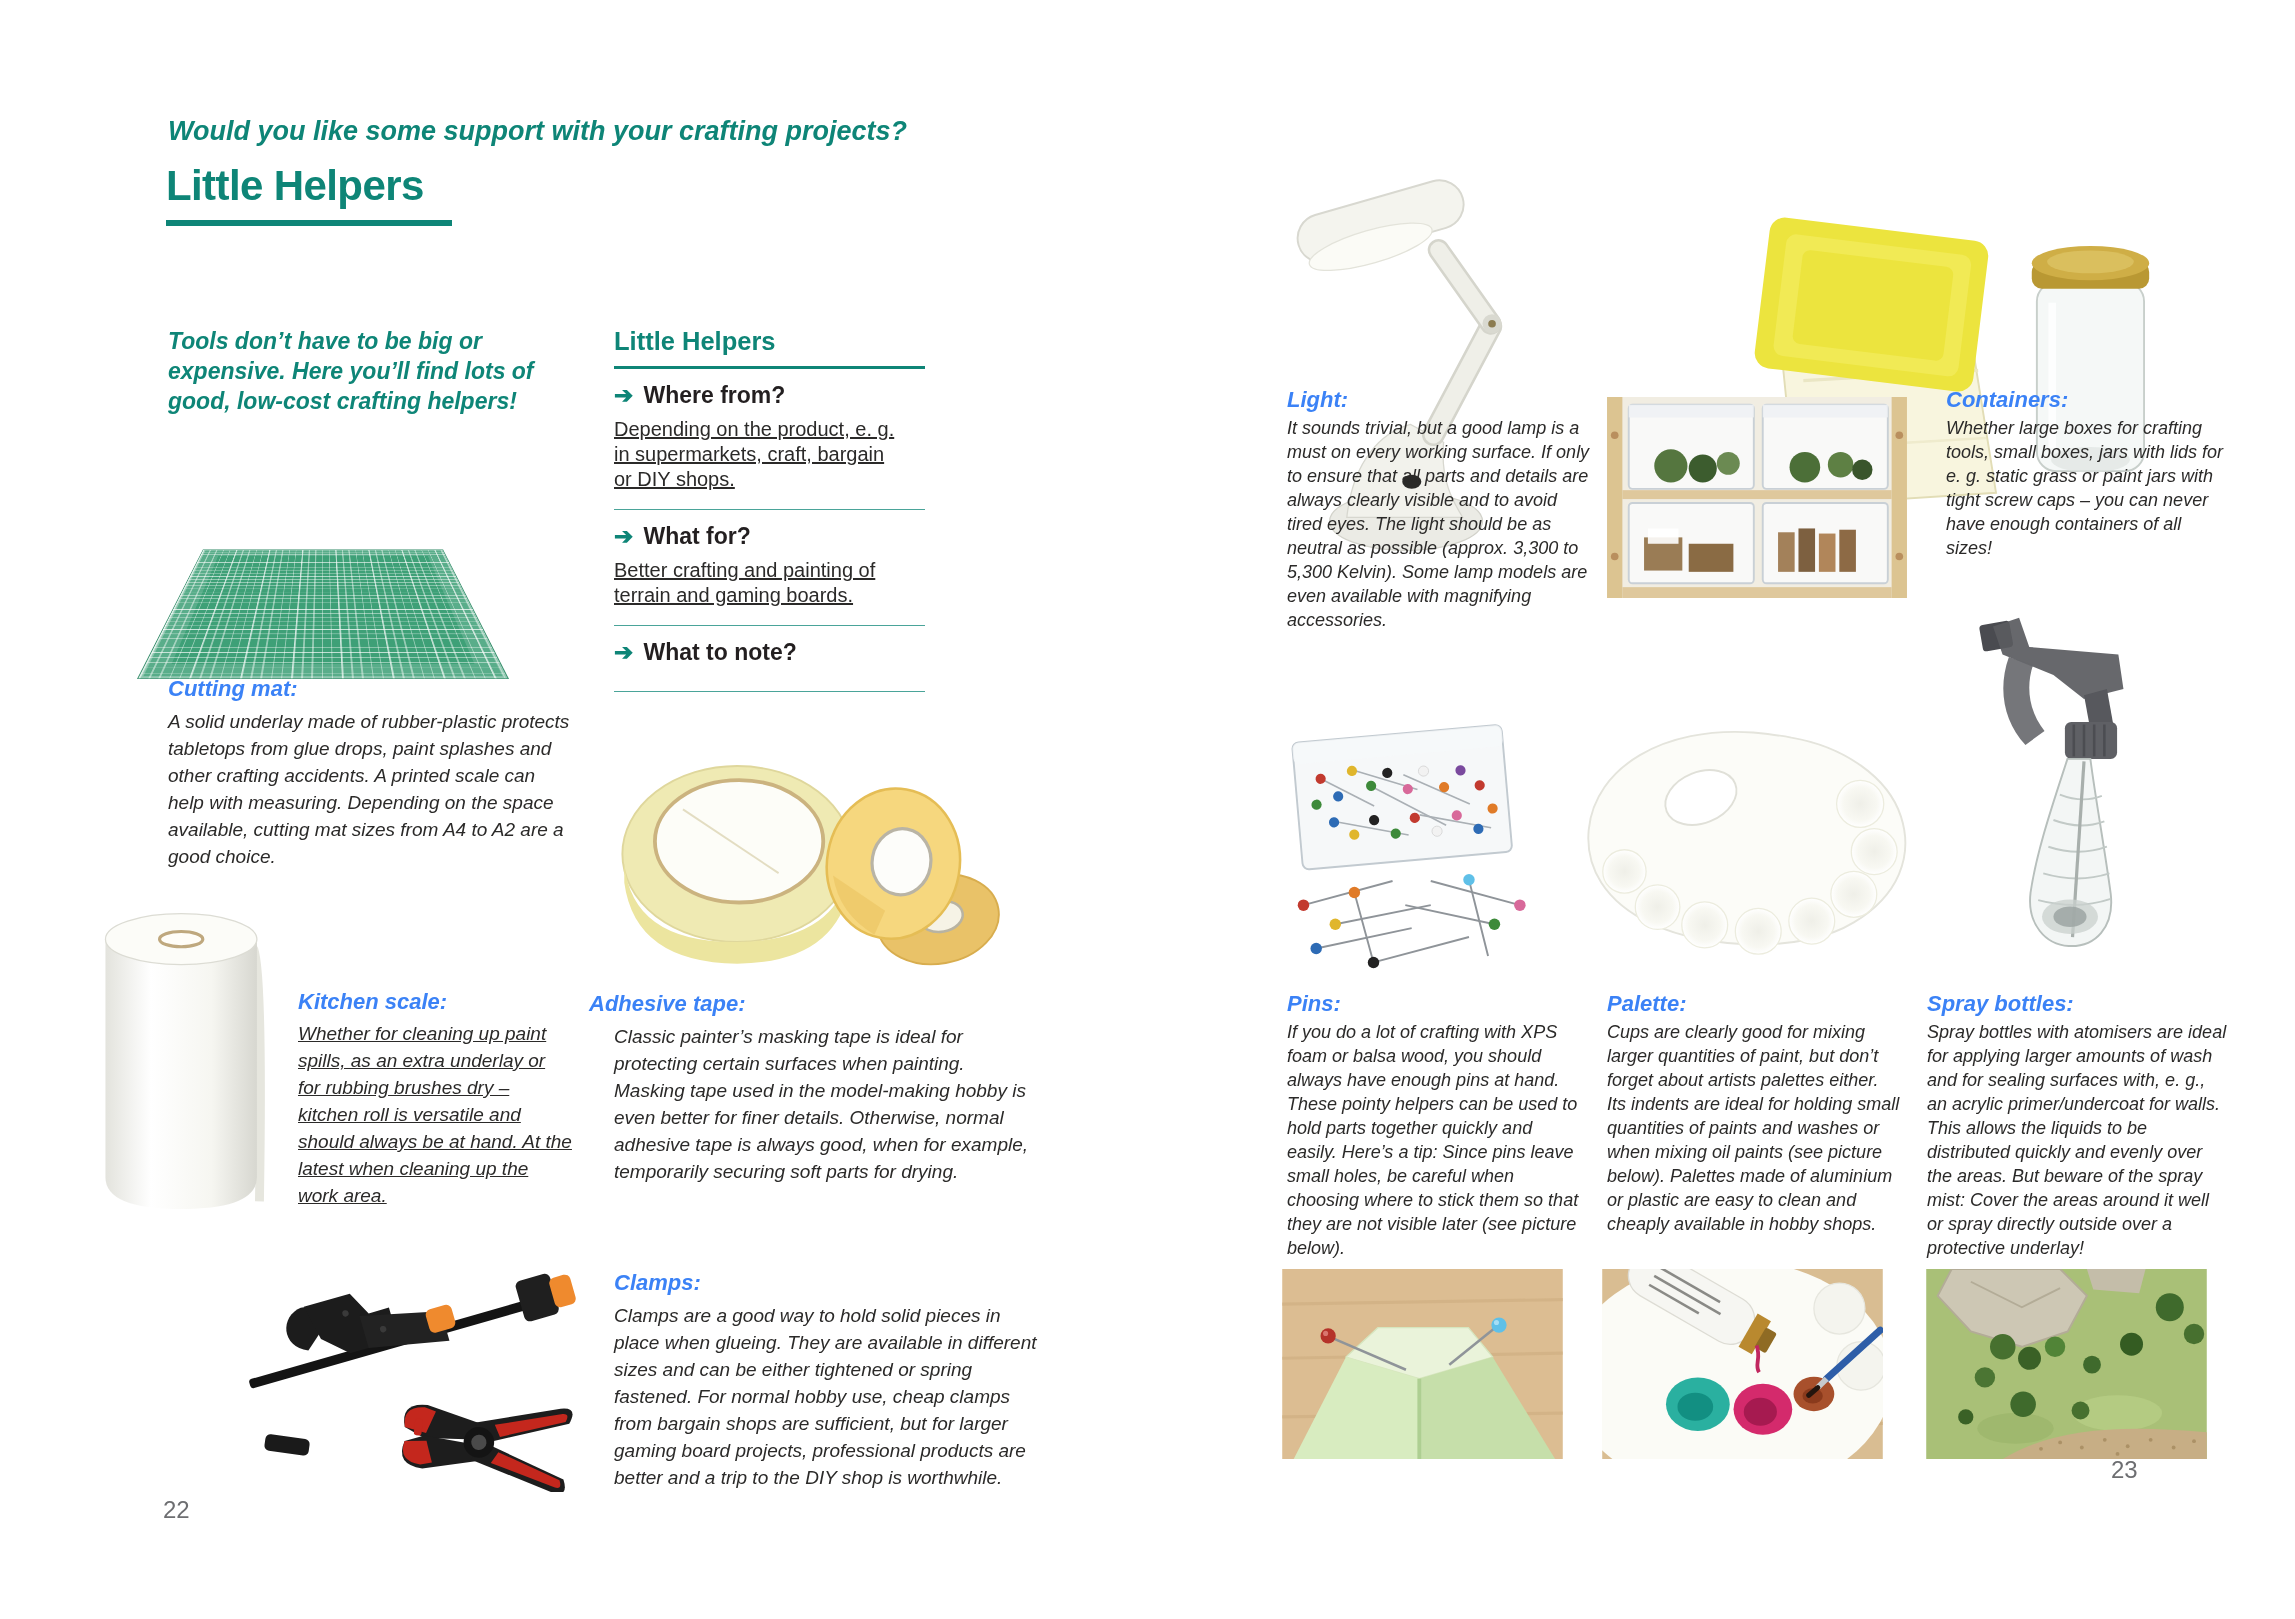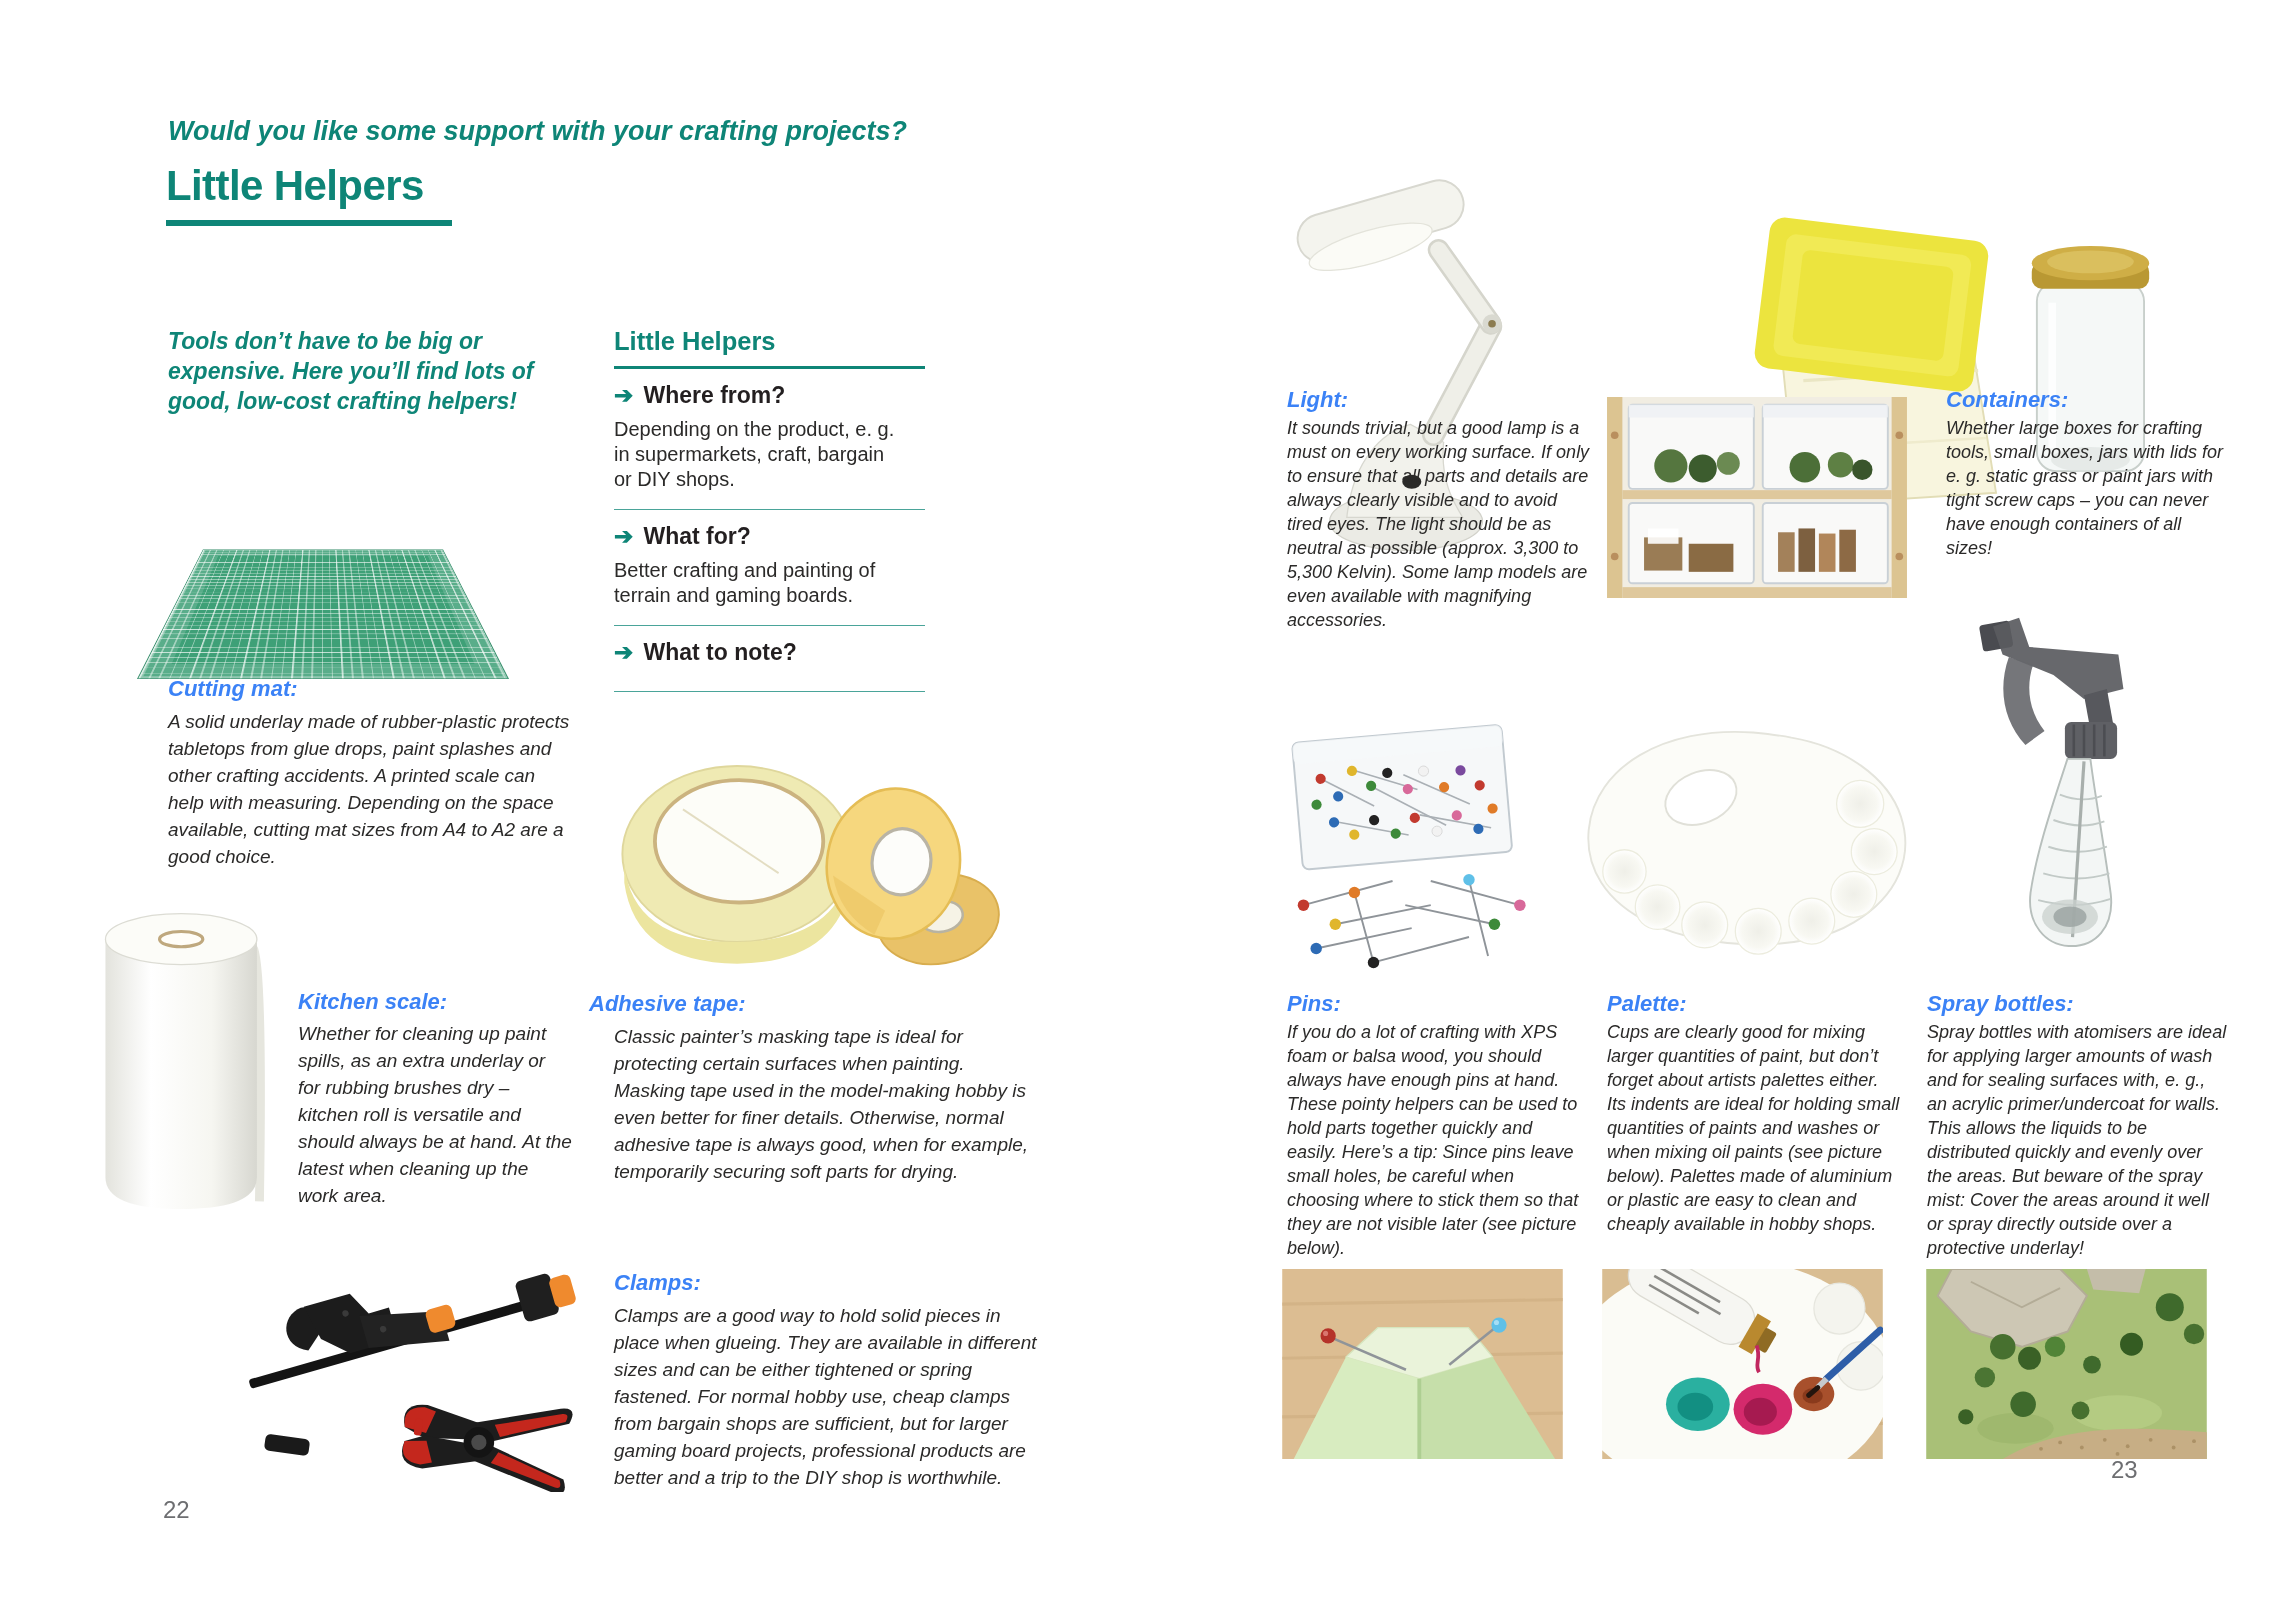--- a/index.html
+++ b/index.html
@@ -15,21 +15,21 @@
   .item-body{font:italic 400 19px/27px "Liberation Sans",sans-serif;color:#2b2a29;}
   .item-body.rp{font-size:18px;line-height:24px;}
   .pagenum{font:400 24px/1 "Liberation Sans",sans-serif;color:var(--page-number,#6d6e71);text-align:center;}
   
   .infobox{position:absolute;left:614px;top:329px;width:311px;}
   .ib-title{font:700 25.5px/1 "Liberation Sans",sans-serif;color:var(--accent,#0e8577);padding-bottom:11.5px;}
   .ib-rule{height:2.6px;background:var(--accent,#0e8577);}
   .ib-section{border-bottom:1.3px solid rgba(14,133,119,.75);padding:15.3px 0 16.6px 0;}
   .ib-q{font:700 23px/1 "Liberation Sans",sans-serif;color:#231f20;margin-bottom:10.2px;display:flex;align-items:baseline;}
   .ib-arrow{color:var(--accent,#0e8577);margin-right:10.2px;font-style:normal;}
-  .ib-a{font:400 20px/25px "Liberation Sans",sans-serif;color:#2b2a29;width:281px;}
+  .ib-a{font:400 20px/25px "Liberation Sans",sans-serif;color:#2b2a29;width:281px;text-decoration:underline;}
   .fig{position:absolute;}
   .fig svg{display:block;width:100%;height:100%;}
   
   .matwrap{overflow:hidden;}
   .mat3d{position:absolute;left:50%;bottom:2.6px;width:370px;height:357px;margin-left:-185px;
     transform:perspective(542px) rotateX(56deg);transform-origin:50% 100%;
     background-color:var(--mat-green,#3ea077);
     background-image:
       repeating-linear-gradient(to right, rgba(255,255,255,.45) 0 1.3px, transparent 1.3px 10.2px),
       repeating-linear-gradient(to bottom, rgba(255,255,255,.45) 0 1.3px, transparent 1.3px 10.2px),
@@ -70,21 +70,21 @@
           </linearGradient>
         </defs>
         <path d="M250,72 Q266,90 260,470" fill="none" stroke="#e6e6de" stroke-width="14"></path>
         <path d="M18,58 L18,432 Q18,482 137,482 Q256,482 256,432 L256,58 Z" fill="url(#krg)"></path>
         <ellipse cx="137" cy="58" rx="119" ry="40" fill="#fcfcf8" stroke="#dcdcd4" stroke-width="2"></ellipse>
         <ellipse cx="137" cy="58" rx="34" ry="12" fill="#fffdf8" stroke="#bfa87e" stroke-width="5"></ellipse>
       </svg>
     </div>
 
     <div class="abs item-heading" style="left:298px;top:990px;">Kitchen scale:</div>
-    <div class="abs item-body" style="left:298px;top:1020px;width:274px;">Whether for cleaning up paint spills, as an extra underlay or for rubbing brushes dry – kitchen roll is versatile and should always be at hand. At the latest when cleaning up the work area.</div>
+    <div class="abs item-body" style="left:298px;top:1020px;width:274px;text-decoration:underline;">Whether for cleaning up paint spills, as an extra underlay or for rubbing brushes dry – kitchen roll is versatile and should always be at hand. At the latest when cleaning up the work area.</div>
 
     <div class="fig" style="left:226px;top:1237px;width:389px;height:255px;">
       <svg viewBox="0 0 610 400">
         <g transform="rotate(-16 300 150)">
           <rect x="25" y="148" width="480" height="15" rx="5" fill="#141414"></rect>
           <rect x="20" y="250" width="70" height="26" rx="8" fill="#1a1a1a" transform="rotate(24 55 263)"></rect>
           <path d="M135,62 C100,66 88,112 128,130 L158,104 L150,64 Z" fill="#1c1c1c"></path>
           <path d="M140,62 L215,62 L235,100 L268,100 L268,152 L190,152 L152,118 Z" fill="#1c1c1c"></path>
           <path d="M220,100 L345,128 L345,176 L220,152 Z" fill="#222222"></path>
           <rect x="320" y="120" width="42" height="38" rx="9" fill="#ef8a2e"></rect>

